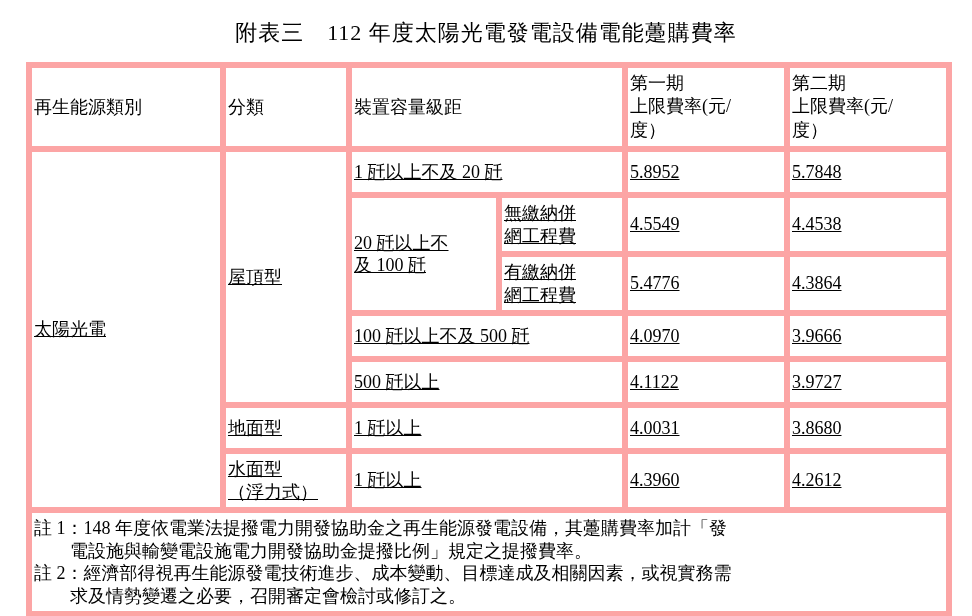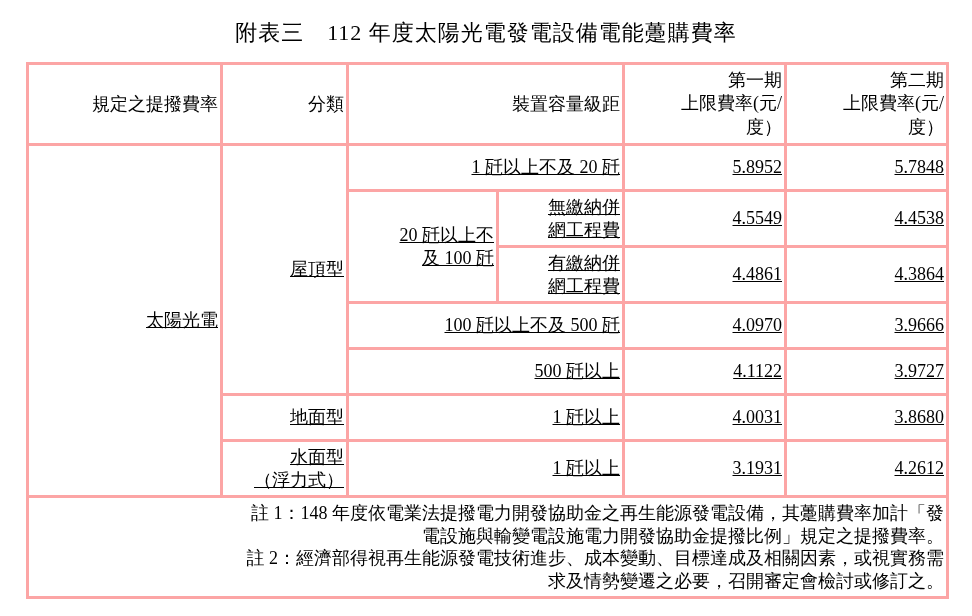--- a/index.html
+++ b/index.html
@@ -34,24 +34,24 @@
   .table-wrap {
     margin: 0 26px;
   }
   table.rate-table {
     border-collapse: collapse;
     width: 920px;
     table-layout: fixed;
   }
   table.rate-table td,
   table.rate-table th {
-    border: 3px solid #fca5a5;
+    border: 6px solid #fca5a5;
     font-weight: normal;
     font-size: 18px;
-    text-align: right;
+    text-align: left;
     vertical-align: middle;
     padding: 4px 2px;
     line-height: 1.25;
   }
   table.rate-table {
     border: 2px solid #000;
   }
   .head-row td {
     height: 72px;
     font-size: 18px;
@@ -88,21 +88,21 @@
       <colgroup>
         <col class="col-type">
         <col class="col-class">
         <col class="col-cap-a">
         <col class="col-cap-b">
         <col class="col-p1">
         <col class="col-p2">
       </colgroup>
       <tbody>
         <tr class="head-row">
-          <td>規定之提撥費率</td>
+          <td>再生能源類別</td>
           <td>分類</td>
           <td colspan="2">裝置容量級距</td>
           <td>
             <span class="two-line" style="display:block">第一期</span>
             <span class="two-line" style="display:block">上限費率(元/</span>
             <span class="two-line" style="display:block">度）</span>
           </td>
           <td>
             <span class="two-line" style="display:block">第二期</span>
             <span class="two-line" style="display:block">上限費率(元/</span>
@@ -129,21 +129,21 @@
           </td>
           <td class="data-cell">4.5549</td>
           <td class="data-cell">4.4538</td>
         </tr>
 
         <tr class="tall-row">
           <td>
             <span style="display:block">有繳納併</span>
             <span style="display:block">網工程費</span>
           </td>
-          <td class="data-cell">4.4861</td>
+          <td class="data-cell">5.4776</td>
           <td class="data-cell">4.3864</td>
         </tr>
 
         <tr class="tall-row">
           <td colspan="2" class="nowrap">100 瓩以上不及 500 瓩</td>
           <td class="data-cell">4.0970</td>
           <td class="data-cell">3.9666</td>
         </tr>
 
         <tr class="tall-row">
@@ -158,21 +158,21 @@
           <td class="data-cell">4.0031</td>
           <td class="data-cell">3.8680</td>
         </tr>
 
         <tr class="tall-row">
           <td>
             <span style="display:block">水面型</span>
             <span style="display:block">（浮力式）</span>
           </td>
           <td colspan="2" class="nowrap">1 瓩以上</td>
-          <td class="data-cell">3.1931</td>
+          <td class="data-cell">4.3960</td>
           <td class="data-cell">4.2612</td>
         </tr>
 
         <tr>
           <td colspan="6" class="note-cell">
             <span class="note-line">註 1：148 年度依電業法提撥電力開發協助金之再生能源發電設備，其躉購費率加計「發</span>
             <span class="note-indent">電設施與輸變電設施電力開發協助金提撥比例」規定之提撥費率。</span>
             <span class="note-line">註 2：經濟部得視再生能源發電技術進步、成本變動、目標達成及相關因素，或視實務需</span>
             <span class="note-indent">求及情勢變遷之必要，召開審定會檢討或修訂之。</span>
           </td>

